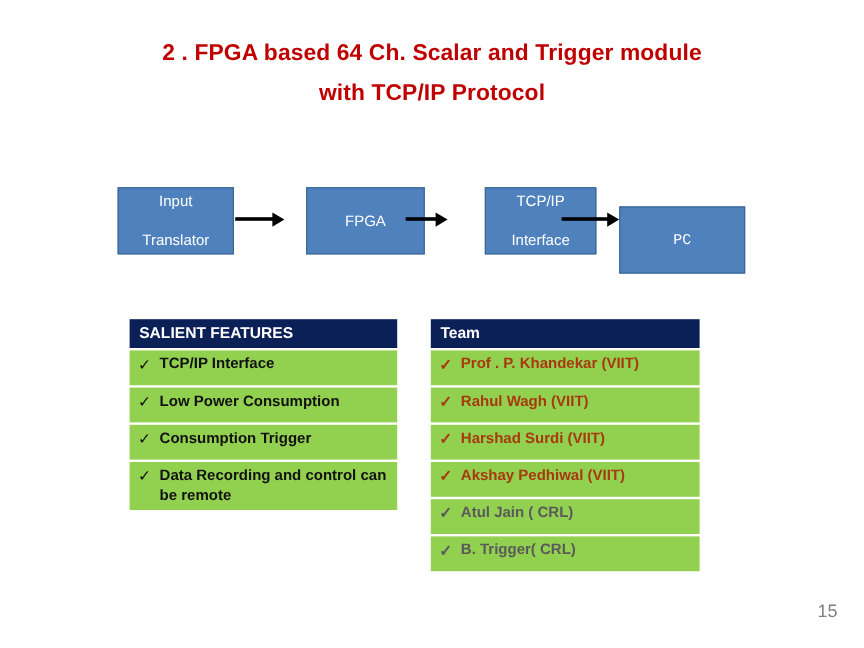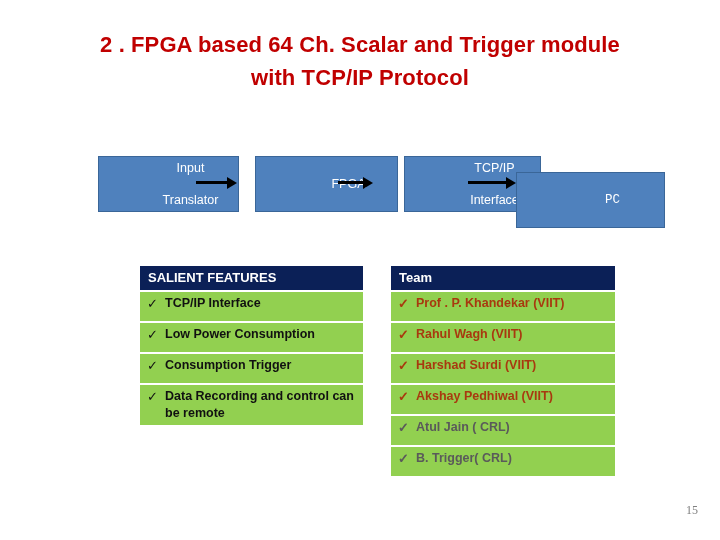--- a/index.html
+++ b/index.html
@@ -17,21 +17,21 @@
   }
 
   
   #slide-title {
     position: absolute;
     left: 30px;
     top: 28px;
     width: 660px;
     text-align: center;
     color: #C00000;
-    font-size: 22px;
+    font-size: 19px;
     line-height: 33px;
     font-weight: 700;
     letter-spacing: 0.1px;
   }
   #slide-title .line { display: block; white-space: nowrap; }
 
   
   #flow-diagram {
     position: absolute;
     left: 0;
@@ -45,21 +45,20 @@
     background: #4F81BD;
     border: 1px solid #3A6698;
     color: #FFFFFF;
     display: flex;
     align-items: center;
     justify-content: center;
     text-align: center;
     font-size: 12.5px;
     line-height: 16px;
     pointer-events: auto;
-    padding-left: 44px;
   }
   .flow-box span { display: block; }
 
   #flow-box-input    { left: 98px;  top: 156px; width: 95px;  height: 54px; }
   #flow-box-fpga     { left: 237px; top: 156px; width: 97px;  height: 54px; margin-left: 18px; }
   #flow-box-tcpip    { left: 373px; top: 156px; width: 91px;  height: 54px; margin-left: 31px; }
   #flow-box-pc       { left: 516px; top: 172px; width: 103px; height: 54px; font-family: Liberation Mono, monospace; }
 
   .flow-arrow {
     position: absolute;
@@ -79,21 +78,20 @@
     border-bottom: 6px solid transparent;
     border-left: 10px solid #000000;
   }
   #flow-arrow-1 { left: 196px; width: 32px; }
   #flow-arrow-2 { left: 338px; width: 26px; }
   #flow-arrow-3 { left: 468px; width: 39px; }
 
   
   .feature-table {
     position: absolute;
-    margin-left: 32px;
   }
   #salient-features-table { left: 108px; top: 266px; width: 223px; }
   #team-table             { left: 359px; top: 266px; width: 224px; }
 
   .table-header {
     background: #0B2057;
     color: #FFFFFF;
     font-size: 13px;
     font-weight: 700;
     padding: 4px 8px 5px 8px;
@@ -133,23 +131,22 @@
   #team-table .table-row.crl .check,
   #team-table .table-row.crl .row-text { color: #5A5A5A; font-weight: 700; }
 
   #salient-features-table .table-row .row-text { font-weight: 700; }
 
   
   #page-number {
     position: absolute;
     right: 22px;
     bottom: 22px;
-    font-size: 12px;
+    font-size: 15px;
     color: #808080;
-    font-family: Liberation Serif, serif;
   }
 </style>
 </head>
 <body>
 
 <div id="slide-title">
   <span class="line">2 . FPGA based 64 Ch. Scalar and Trigger module</span>
   <span class="line">with TCP/IP Protocol</span>
 </div>
 

